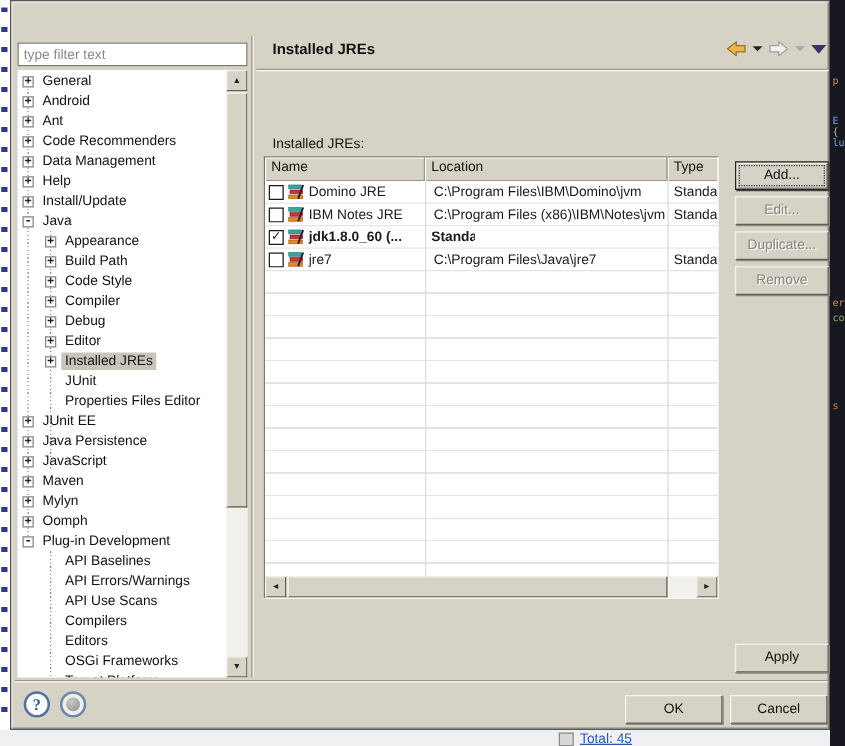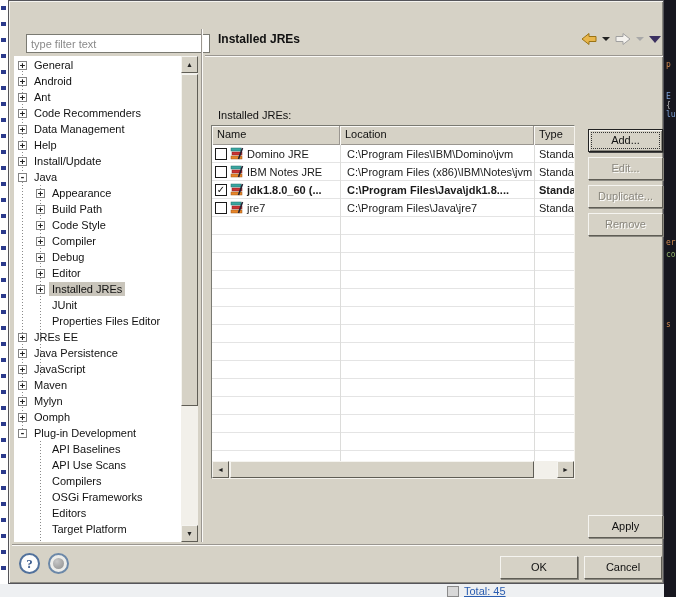--- a/index.html
+++ b/index.html
@@ -40,21 +40,21 @@
     border-color:#f5f4f0 #5f5d55 #5f5d55 #f5f4f0; position:relative; cursor:default; }
   .winbtn .g-min { position:absolute; left:3px; bottom:2px; width:7px; height:2px; background:#111; }
   .winbtn .g-max { position:absolute; left:3px; top:2px; width:8px; height:8px;
     border:1px solid #111; border-top-width:2px; }
   .winbtn .g-close { position:absolute; left:0; top:-1px; width:100%; text-align:center;
     font-weight:bold; font-size:11px; color:#111; }
 
   
   .filter-input { position:absolute; left:5px; top:33px; width:184px; height:19px;
     border:1px solid #7a7a72; background:#fff; font:11px "Liberation Sans",sans-serif;
-    padding:0 4px; color:#222;margin-left:12px; }
+    padding:0 4px; color:#222; }
   .filter-input::placeholder { color:#8a8a8a; opacity:1; }
 
   .tree { position:absolute; left:5px; top:55px; width:184px; height:486px;
     background:#fff; overflow:hidden; }
   .tree-items { position:absolute; left:0; top:1px; width:166px; }
   .tree-row { height:16px; display:flex; align-items:center; white-space:nowrap; position:relative; }
   .tree-row.lvl0 { padding-left:4px; }
   .tree-row.lvl1 { padding-left:22px; }
   .tree-row.lvl1.leaf { padding-left:35px;text-align:right; }
   .expander { width:9px; height:9px; border:1px solid #848484; background:#fff;
@@ -232,21 +232,21 @@
           <span class="tlabel selected">Installed JREs</span>
         </div>
         <div class="tree-row lvl1 leaf">
           <span class="tlabel">JUnit</span>
         </div>
         <div class="tree-row lvl1 leaf">
           <span class="tlabel">Properties Files Editor</span>
         </div>
         <div class="tree-row lvl0">
           <span class="expander">+</span>
-          <span class="tlabel">JREs EE</span>
+          <span class="tlabel">JUnit EE</span>
         </div>
         <div class="tree-row lvl0">
           <span class="expander">+</span>
           <span class="tlabel">Java Persistence</span>
         </div>
         <div class="tree-row lvl0">
           <span class="expander">+</span>
           <span class="tlabel">JavaScript</span>
         </div>
         <div class="tree-row lvl0">
@@ -262,30 +262,33 @@
           <span class="tlabel">Oomph</span>
         </div>
         <div class="tree-row lvl0">
           <span class="expander">-</span>
           <span class="tlabel">Plug-in Development</span>
         </div>
         <div class="tree-row lvl1 leaf">
           <span class="tlabel">API Baselines</span>
         </div>
         <div class="tree-row lvl1 leaf">
+          <span class="tlabel">API Errors/Warnings</span>
+        </div>
+        <div class="tree-row lvl1 leaf">
           <span class="tlabel">API Use Scans</span>
         </div>
         <div class="tree-row lvl1 leaf">
           <span class="tlabel">Compilers</span>
         </div>
         <div class="tree-row lvl1 leaf">
+          <span class="tlabel">Editors</span>
+        </div>
+        <div class="tree-row lvl1 leaf">
           <span class="tlabel">OSGi Frameworks</span>
-        </div>
-        <div class="tree-row lvl1 leaf">
-          <span class="tlabel">Editors</span>
         </div>
         <div class="tree-row lvl1 leaf">
           <span class="tlabel">Target Platform</span>
         </div>
       </div>
     <div class="vscroll">
       <div class="sb-btn up">▲</div>
       <div class="thumb"></div>
       <div class="sb-btn down">▼</div>
     </div>
@@ -347,21 +350,20 @@
           <div class="td c-name">
             <span class="cbx">✓</span>
             <svg class="jre-ico" viewBox="0 0 14 13">
               <rect x="1" y="1" width="10" height="3" fill="#3aa6a0" stroke="#1f6d68" stroke-width="0.5"></rect>
               <rect x="2" y="5" width="10" height="3" fill="#cc3333" stroke="#7e1f1f" stroke-width="0.5"></rect>
               <rect x="1" y="9" width="11" height="3" fill="#e8862a" stroke="#9a5516" stroke-width="0.5"></rect>
               <line x1="12.5" y1="1" x2="8.5" y2="12" stroke="#223" stroke-width="1.6"></line>
             </svg>
             <span>jdk1.8.0_60 (...</span>
           </div>
-          <div class="td c-loc">C:\Program Files\Java\jdk1.8....</div>
           <div class="td c-type">Standard</div>
         </div>
         <div class="trow">
           <div class="td c-name">
             <span class="cbx"></span>
             <svg class="jre-ico" viewBox="0 0 14 13">
               <rect x="1" y="1" width="10" height="3" fill="#3aa6a0" stroke="#1f6d68" stroke-width="0.5"></rect>
               <rect x="2" y="5" width="10" height="3" fill="#cc3333" stroke="#7e1f1f" stroke-width="0.5"></rect>
               <rect x="1" y="9" width="11" height="3" fill="#e8862a" stroke="#9a5516" stroke-width="0.5"></rect>
               <line x1="12.5" y1="1" x2="8.5" y2="12" stroke="#223" stroke-width="1.6"></line>

